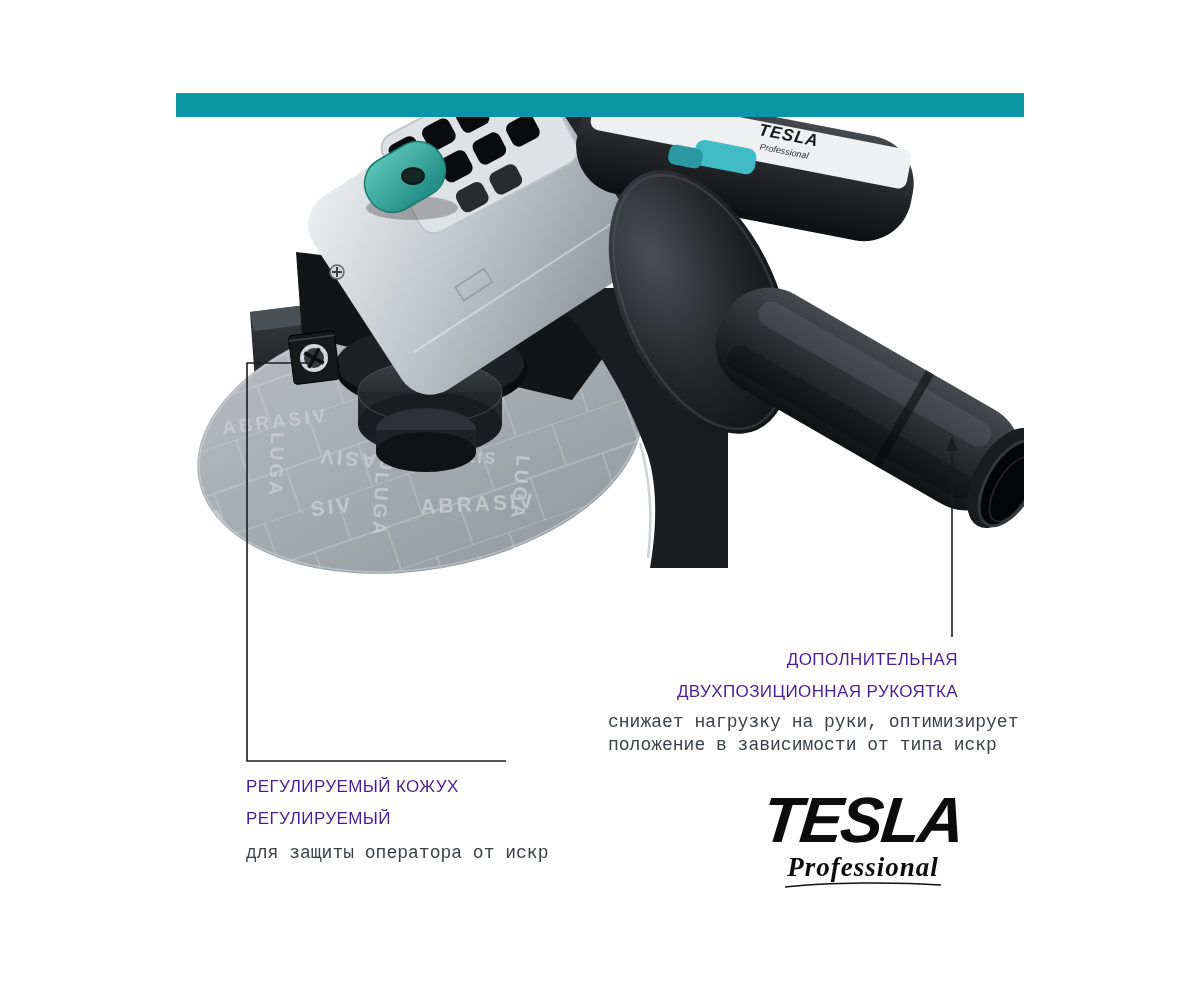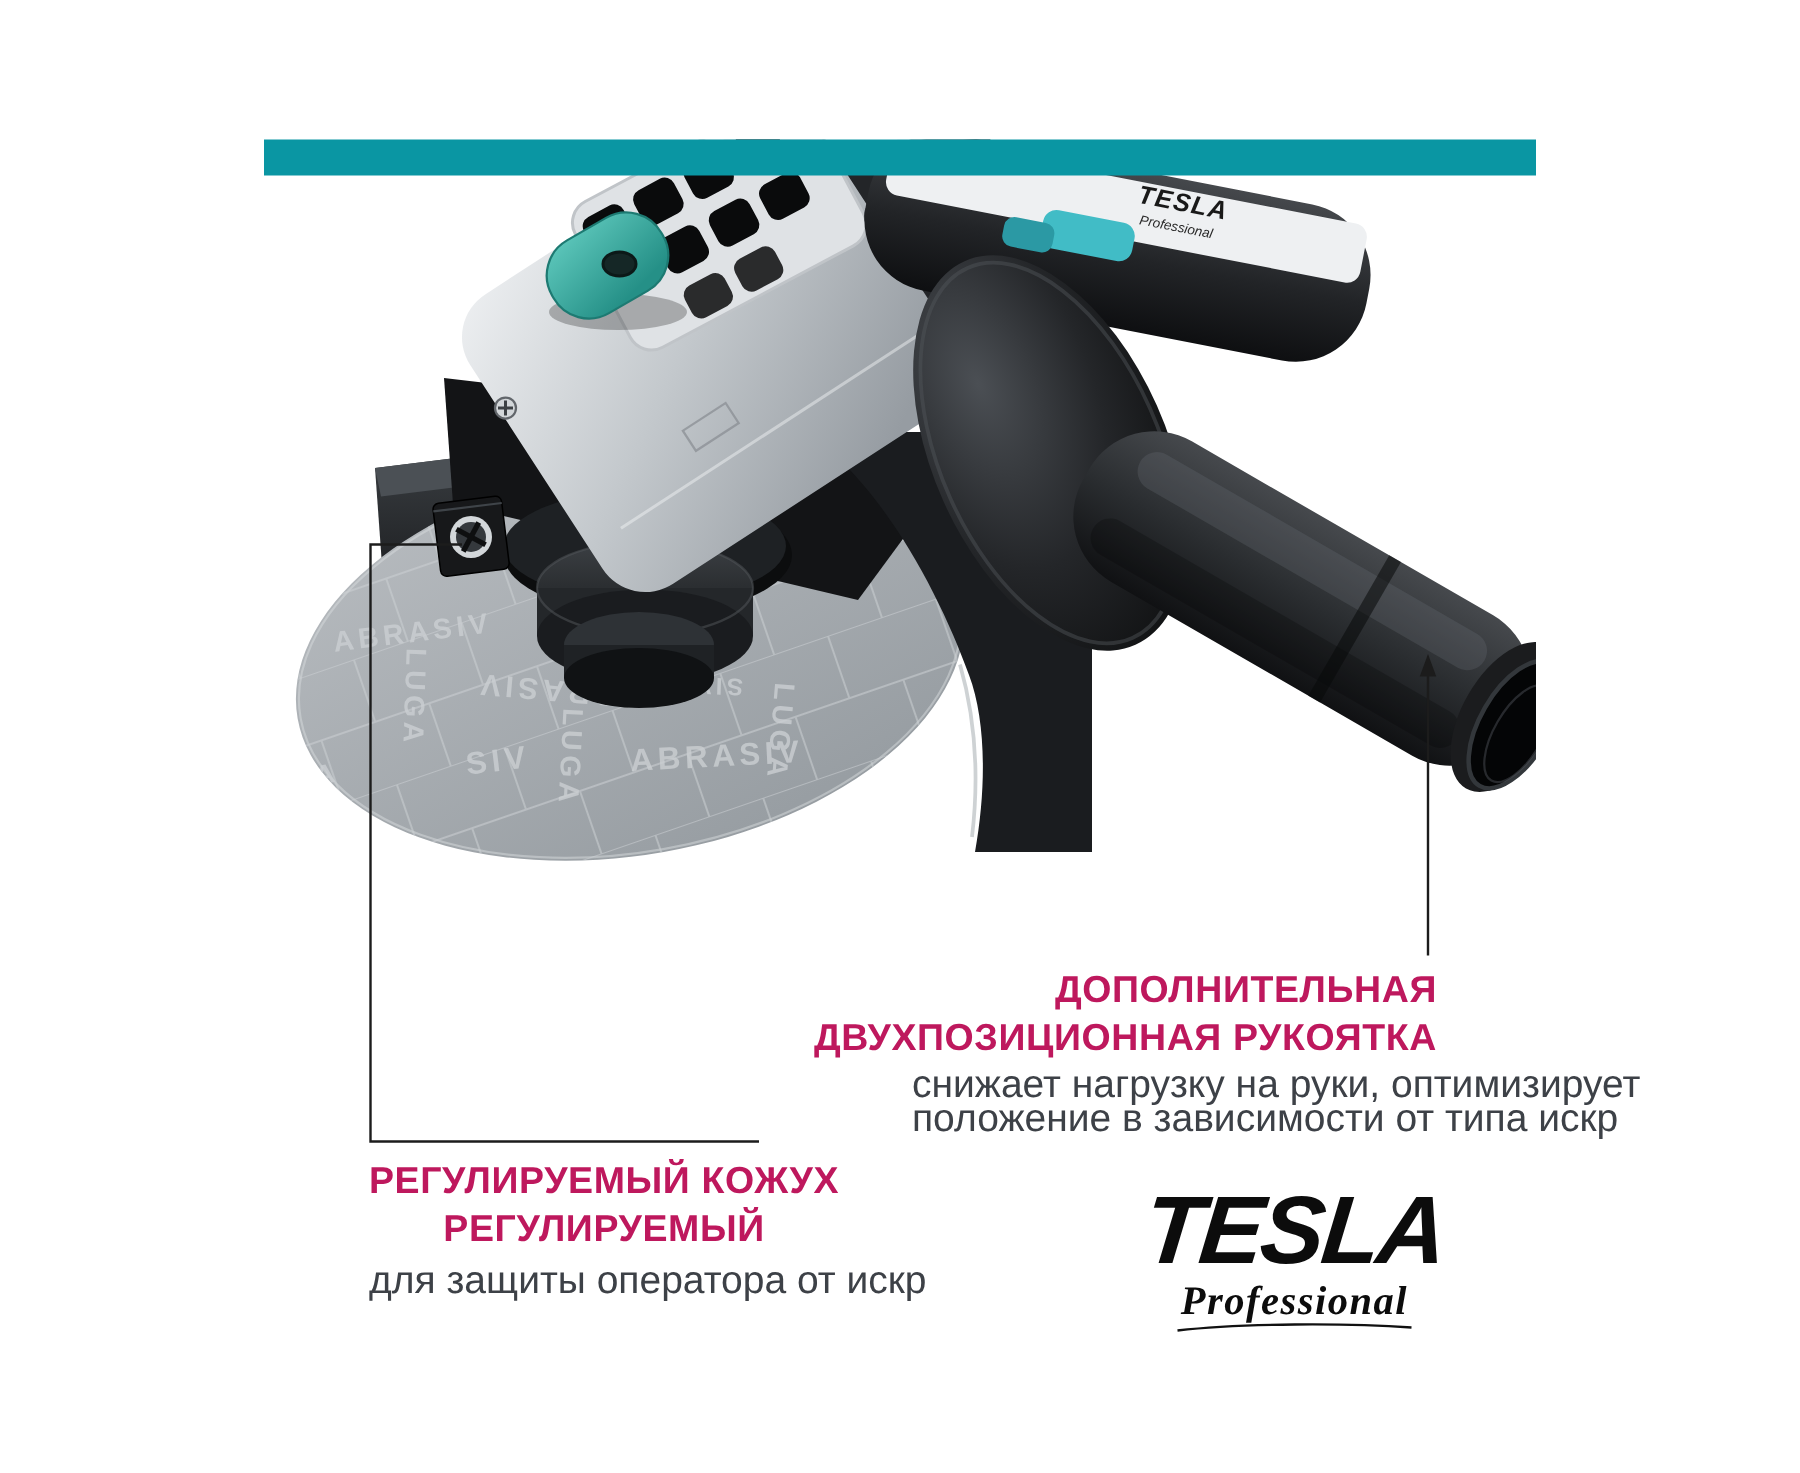--- a/index.html
+++ b/index.html
@@ -2,29 +2,29 @@
 <html><head>
 <meta charset="utf-8">
 <style>
   html,body{margin:0;padding:0;background:#ffffff;}
   .canvas{
     position:relative;width:1200px;height:982px;background:#ffffff;
     font-family:"Liberation Sans", sans-serif;overflow:hidden;
   }
   .photo-svg{position:absolute;left:0;top:0;width:1200px;height:982px;}
   .callout-title{
-    position:absolute;font-weight:bold;font-size:25px;line-height:32px;
-    color:#be185d;letter-spacing:.4px;white-space:nowrap;
+    position:absolute;font-weight:normal;font-size:17px;line-height:32px;
+    color:#4c1d95;letter-spacing:.4px;white-space:nowrap;
   }
   .callout-desc{
-    position:absolute;font-size:26px;line-height:23px;color:#3d4147;white-space:nowrap;
+    position:absolute;font-size:18px;line-height:23px;color:#3d4147;white-space:nowrap;font-family:Liberation Mono, monospace;
   }
   .t-right{right:242px;top:644px;text-align:right;}
   .d-right{left:608px;top:711px;width:362px;text-align:center;}
-  .t-left{left:246px;top:771px;text-align:center;}
+  .t-left{left:246px;top:771px;text-align:left;}
   .d-left{left:246px;top:842px;text-align:center;}
   .logo{position:absolute;left:757px;top:789px;width:212px;text-align:center;color:#0c0c0c;}
   .logo-main{
     font-size:64px;font-weight:bold;font-style:italic;letter-spacing:-2px;
     line-height:62px;transform:skewX(-6deg);display:block;
   }
   .logo-sub{
     font-family:"Liberation Serif", serif;font-style:italic;font-weight:bold;
     font-size:27px;line-height:28px;letter-spacing:1px;display:block;margin-top:2px;
   }

